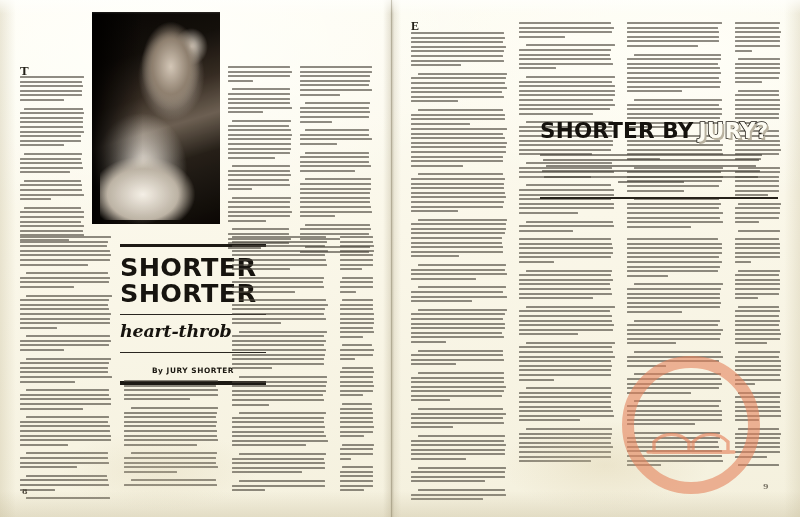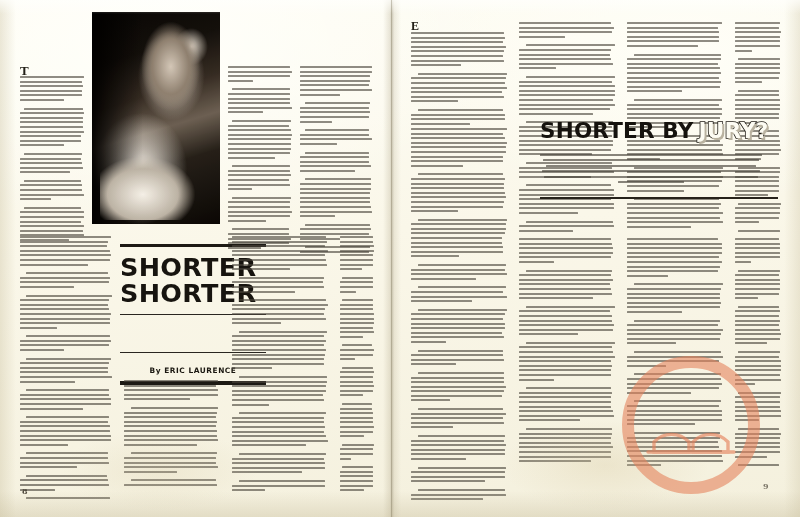--- a/index.html
+++ b/index.html
@@ -366,25 +366,25 @@
       </div>
 
     <div class="headline-block">
       <div class="rule-thick"></div>
       <h1 class="hl-title">
         <span>SHORTER</span><br>
         <span>SHORTER</span>
       </h1>
       <div class="rule-thin"></div>
       <h2 class="hl-sub">
-        <br>
+        <span>heart-throb</span><br>
       </h2>
       <div class="rule-thin" style="margin-top:10px;"></div>
       <div style="height:7px;"></div>
-      <p class="hl-by">By ERIC LAURENCE</p>
+      <p class="hl-by">By JURY SHORTER</p>
       <div style="height:6px;"></div>
       <div class="rule-bar"></div>
     </div>
 
     <div class="col" id="lc2l" style="left:124px;top:380px;width:96px;">
         <div class="tline" style="width: 98.4%;"></div>
         <div class="tline" style="width: 96.2%;"></div>
         <div class="tline" style="width: 97.4%;"></div>
         <div class="tline" style="width: 98.1%;"></div>
         <div class="tline" style="width: 69.1%;"></div>

